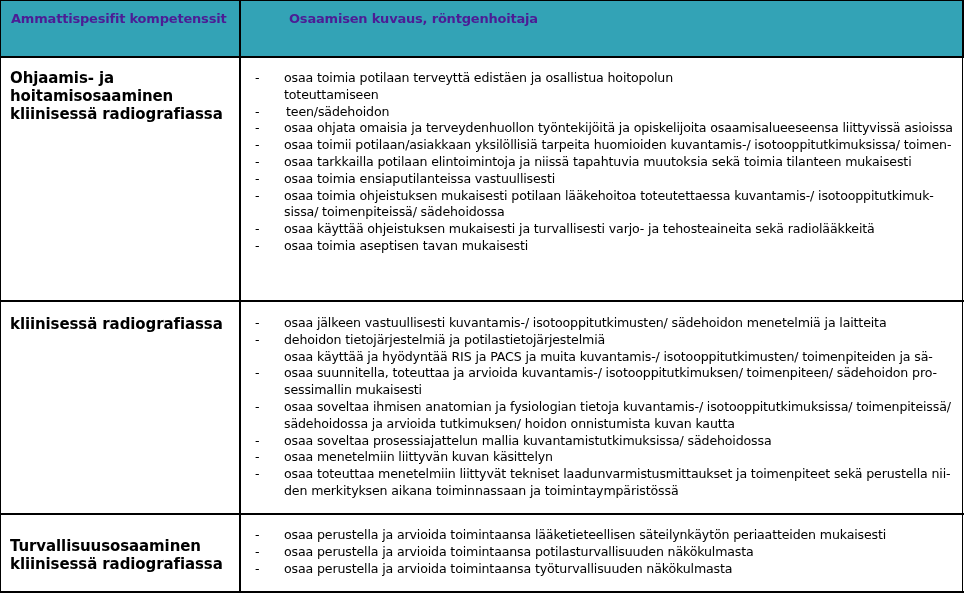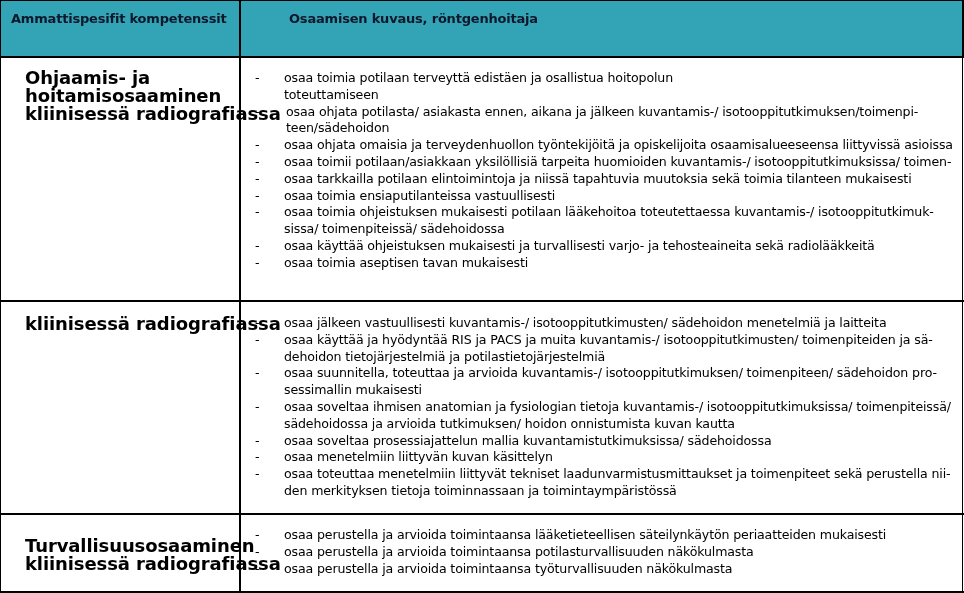--- a/index.html
+++ b/index.html
@@ -1,21 +1,21 @@
 <!DOCTYPE html>
 <html><head>
   <meta charset="utf-8">
   <style>
     html, body { margin: 0; padding: 0; background: #ffffff; }
     body { width: 964px; height: 593px; overflow: hidden; font-family: "DejaVu Sans", sans-serif; color: #000; }
     .table { position: relative; width: 964px; height: 593px; }
     .border { position: absolute; background: #000; }
     .hdr { position: absolute; left: 0; top: 0; width: 964px; height: 57px; background: #33a3b6; }
-    .hdr-cell { position: absolute; top: 11px; color: #0f172a; font-weight: bold; font-size: 13px; letter-spacing: -0.2px; }
-    .cat { position: absolute; left: 25px; font-weight: bold; font-size: 18px; line-height: 18px; letter-spacing: -0.1px; }
+    .hdr-cell { position: absolute; top: 11px; color: #4c1d95; font-weight: bold; font-size: 13px; letter-spacing: -0.2px; }
+    .cat { position: absolute; left: 10px; font-weight: bold; font-size: 15px; line-height: 18px; letter-spacing: -0.1px; }
     .list { position: absolute; left: 255px; width: 700px; font-size: 12.6px; line-height: 16.8px; letter-spacing: -0.15px; }
     .li { position: relative; padding-left: 29px; }
     .li .dash { position: absolute; left: 0; top: 0; }
     .li .txt { display: block; }
     .li.shift .txt { padding-left: 2px; }
   </style>
 </head>
 <body>
 
 <div class="table">
@@ -41,21 +41,20 @@
     <div>kliinisessä radiografiassa</div>
   </div>
   <div class="list" style="top:70px;">
     <div class="li">
         <span class="dash">-</span>
         <span class="txt">osaa toimia potilaan terveyttä edistäen ja osallistua hoitopolun</span>
         <span class="txt">toteuttamiseen</span>
       </div>
     <div class="li shift">
         <span class="dash">-</span>
-        <span class="txt">osaa ohjata potilasta/ asiakasta ennen, aikana ja jälkeen kuvantamis-/ isotooppitutkimuksen/toimenpi-</span>
         <span class="txt">teen/sädehoidon</span>
       </div>
     <div class="li">
         <span class="dash">-</span>
         <span class="txt">osaa ohjata omaisia ja terveydenhuollon työntekijöitä ja opiskelijoita osaamisalueeseensa liittyvissä asioissa</span>
       </div>
     <div class="li">
         <span class="dash">-</span>
         <span class="txt">osaa toimii potilaan/asiakkaan yksilöllisiä tarpeita huomioiden kuvantamis-/ isotooppitutkimuksissa/ toimen-</span>
       </div>
@@ -85,22 +84,22 @@
   <div class="cat" style="top:315px;">
     <div>kliinisessä radiografiassa</div>
   </div>
   <div class="list" style="top:315px;">
     <div class="li">
         <span class="dash">-</span>
         <span class="txt">osaa jälkeen vastuullisesti kuvantamis-/ isotooppitutkimusten/ sädehoidon menetelmiä ja laitteita</span>
       </div>
     <div class="li">
         <span class="dash">-</span>
+        <span class="txt">dehoidon tietojärjestelmiä ja potilastietojärjestelmiä</span>
         <span class="txt">osaa käyttää ja hyödyntää RIS ja PACS ja muita kuvantamis-/ isotooppitutkimusten/ toimenpiteiden ja sä-</span>
-        <span class="txt">dehoidon tietojärjestelmiä ja potilastietojärjestelmiä</span>
       </div>
     <div class="li">
         <span class="dash">-</span>
         <span class="txt">osaa suunnitella, toteuttaa ja arvioida kuvantamis-/ isotooppitutkimuksen/ toimenpiteen/ sädehoidon pro-</span>
         <span class="txt">sessimallin mukaisesti</span>
       </div>
     <div class="li">
         <span class="dash">-</span>
         <span class="txt">osaa soveltaa ihmisen anatomian ja fysiologian tietoja kuvantamis-/ isotooppitutkimuksissa/ toimenpiteissä/</span>
         <span class="txt">sädehoidossa ja arvioida tutkimuksen/ hoidon onnistumista kuvan kautta</span>
@@ -109,21 +108,21 @@
         <span class="dash">-</span>
         <span class="txt">osaa soveltaa prosessiajattelun mallia kuvantamistutkimuksissa/ sädehoidossa</span>
       </div>
     <div class="li">
         <span class="dash">-</span>
         <span class="txt">osaa menetelmiin liittyvän kuvan käsittelyn</span>
       </div>
     <div class="li">
         <span class="dash">-</span>
         <span class="txt">osaa toteuttaa menetelmiin liittyvät tekniset laadunvarmistusmittaukset ja toimenpiteet sekä perustella nii-</span>
-        <span class="txt">den merkityksen tietoja toiminnassaan ja toimintaympäristössä</span>
+        <span class="txt">den merkityksen aikana toiminnassaan ja toimintaympäristössä</span>
       </div>
   </div>
 
   <div class="cat" style="top:537px;">
     <div>Turvallisuusosaaminen</div>
     <div>kliinisessä radiografiassa</div>
   </div>
   <div class="list" style="top:527px;">
     <div class="li">
         <span class="dash">-</span>

